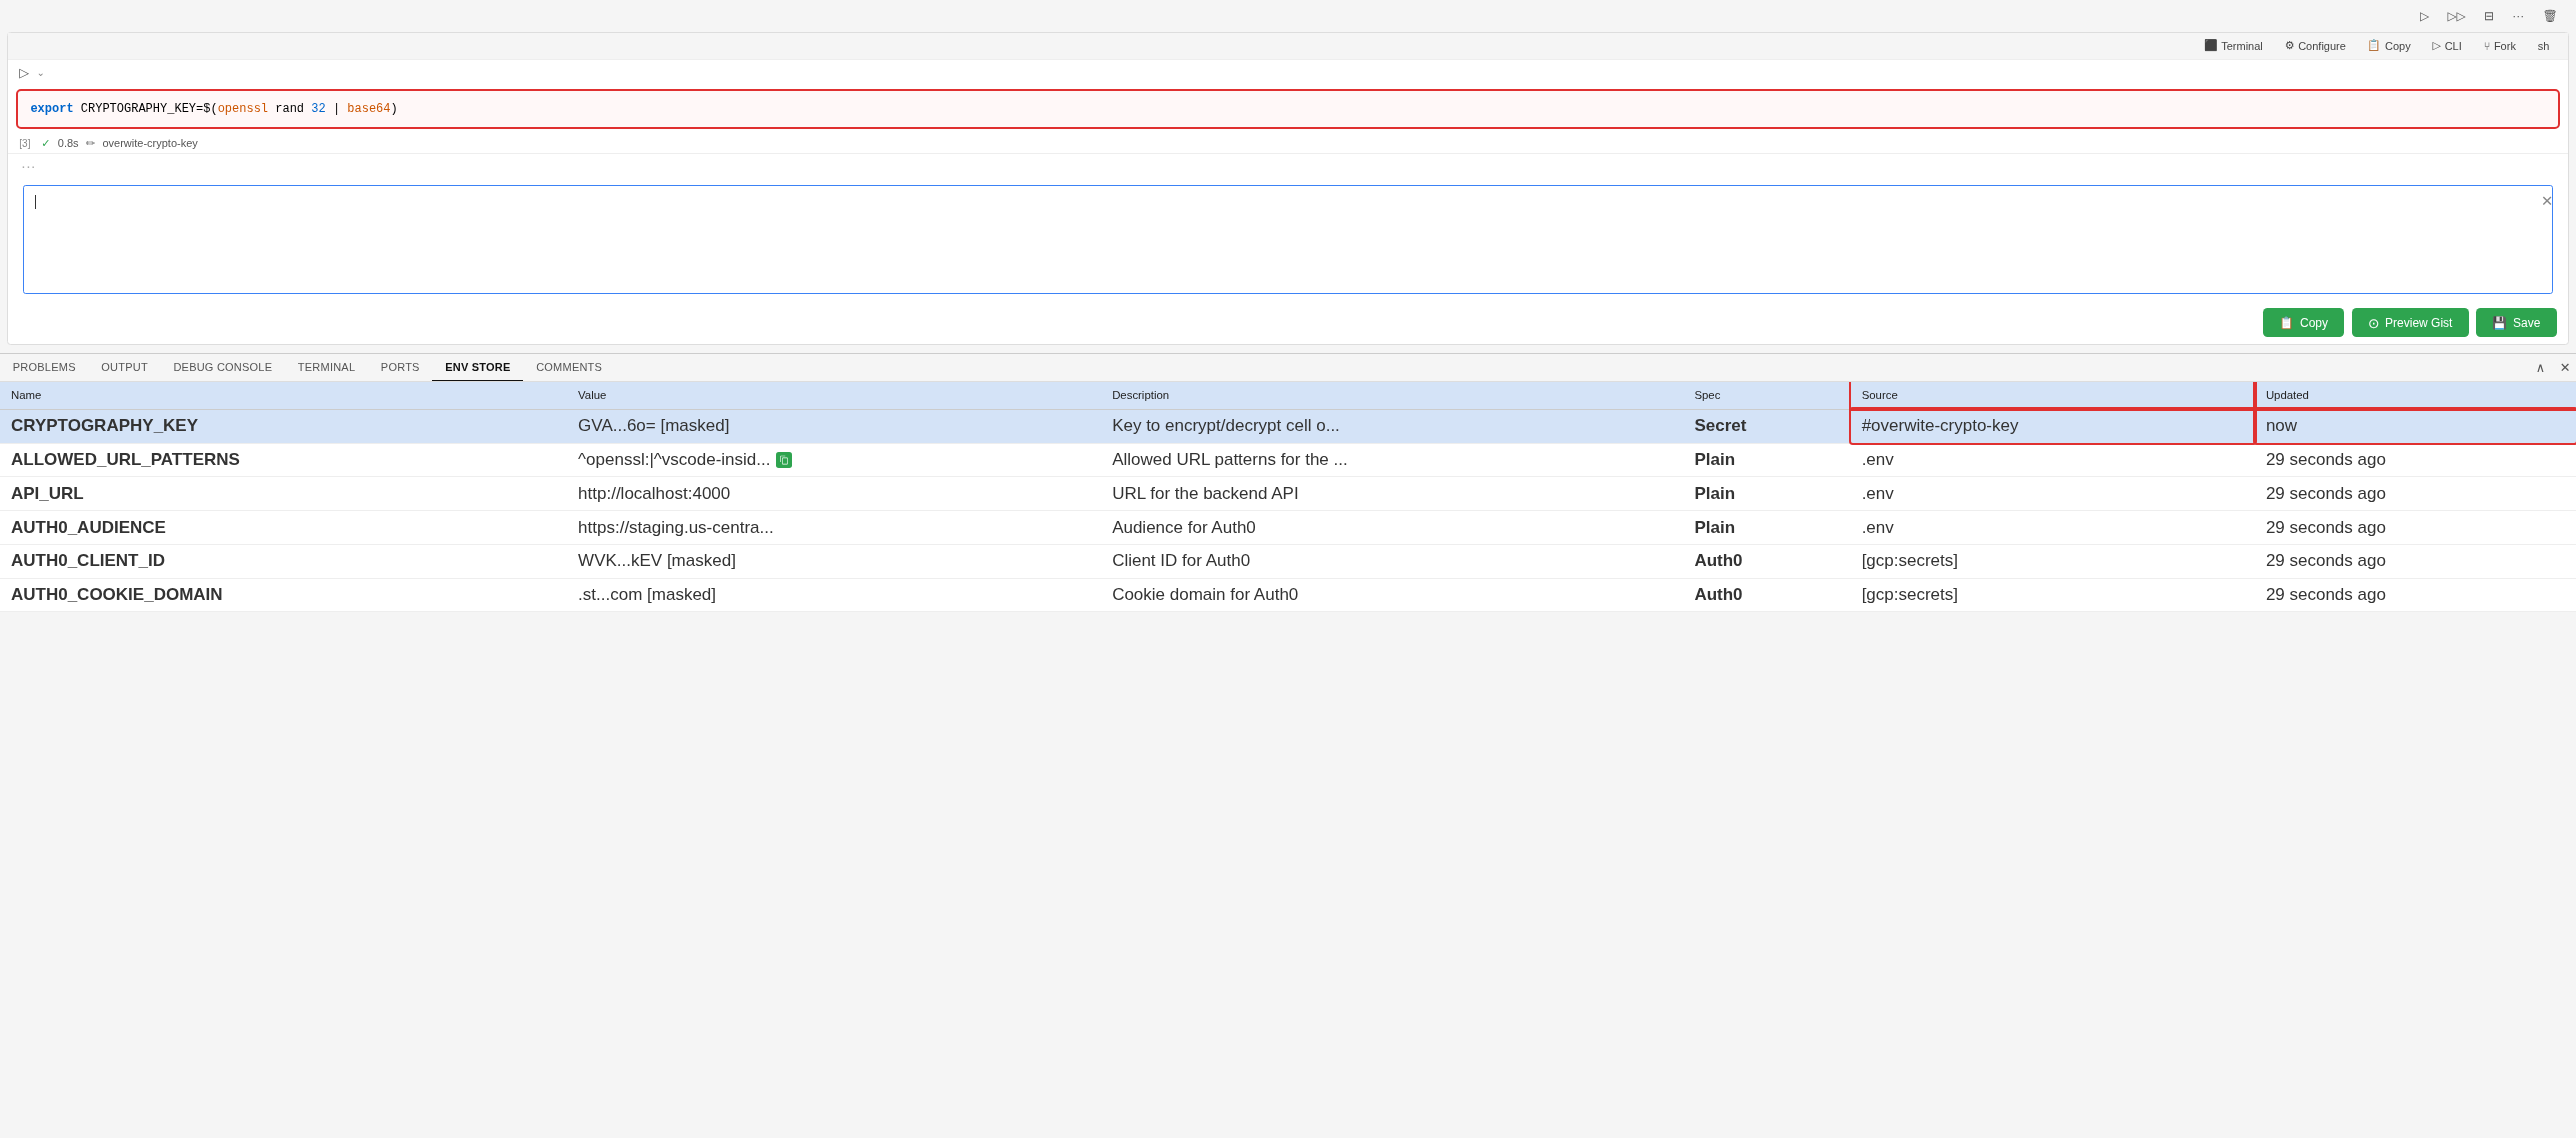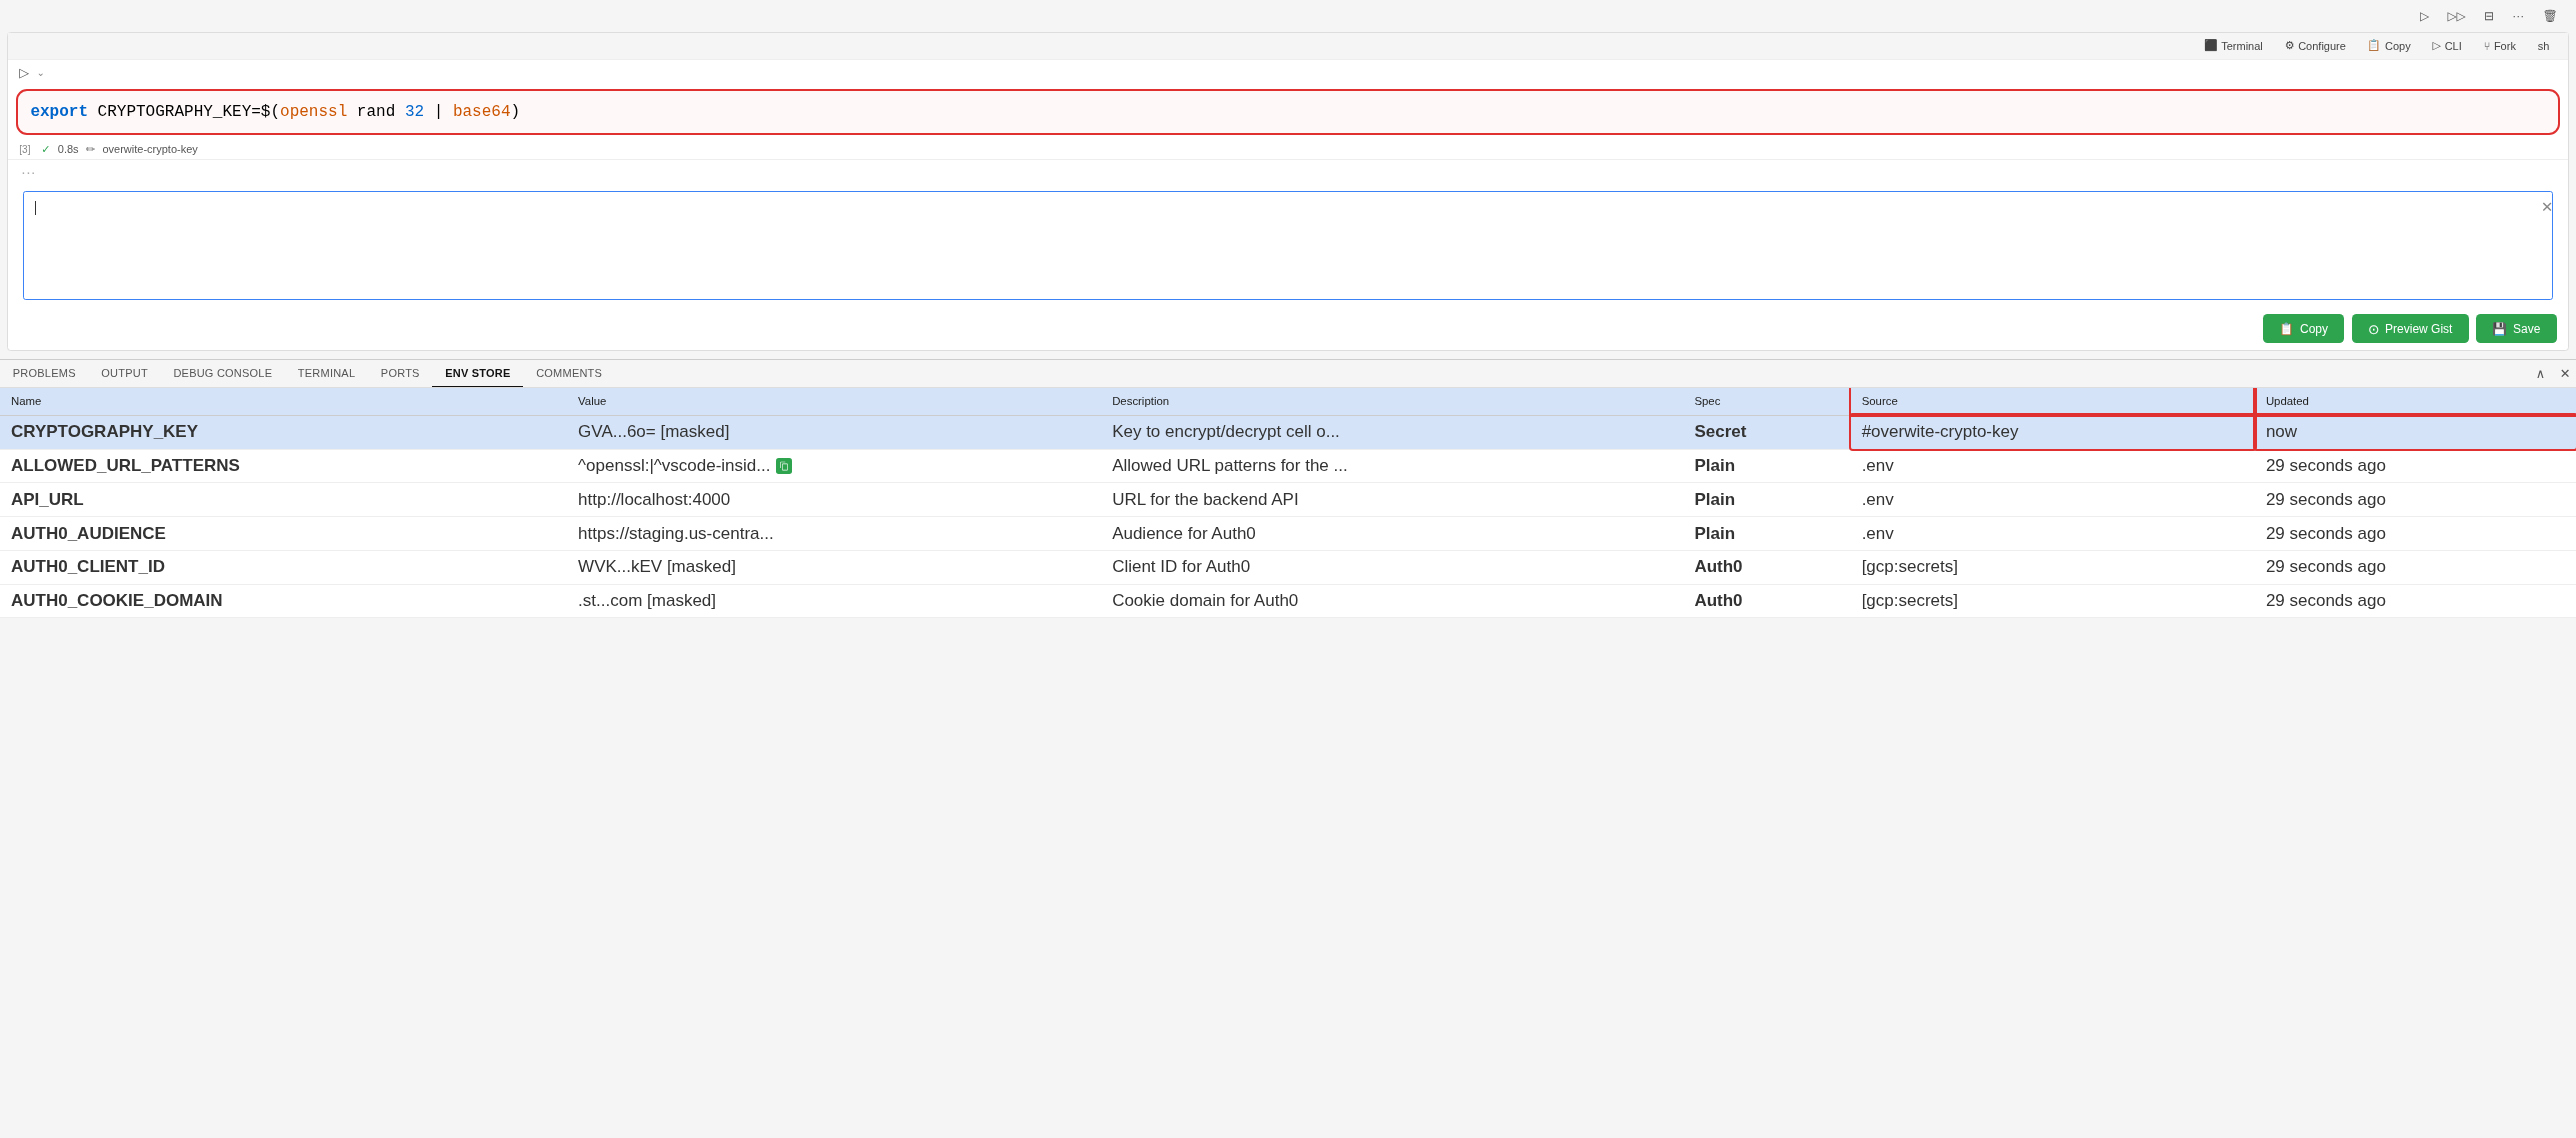--- a/index.html
+++ b/index.html
@@ -47,25 +47,25 @@
       background: none;
       border: none;
       cursor: pointer;
       color: #555;
       font-size: 12.8px;
     }
 
     .cell-code {
       background: #fff8f8;
       border: 2.3px solid #e03030;
-      border-radius: 11px;
+      border-radius: 5px;
       margin: 3.6px 7.3px;
       padding: 9px 12.8px;
       font-family: 'Courier New', monospace;
-      font-size: 16px;
+      font-size: 12px;
       line-height: 1.5;
     }
 
     .cell-code .keyword { color: #0066cc; font-weight: bold; }
     .cell-code .func { color: #cc5500; }
     .cell-code .num { color: #0066cc; }
 
     .cell-status {
       display: flex;
       align-items: center;

